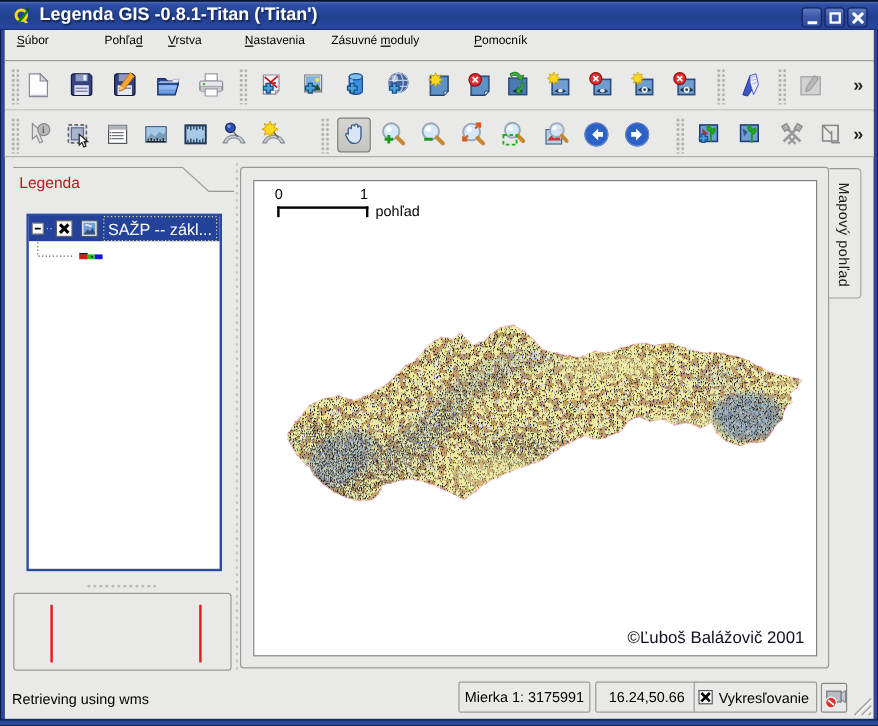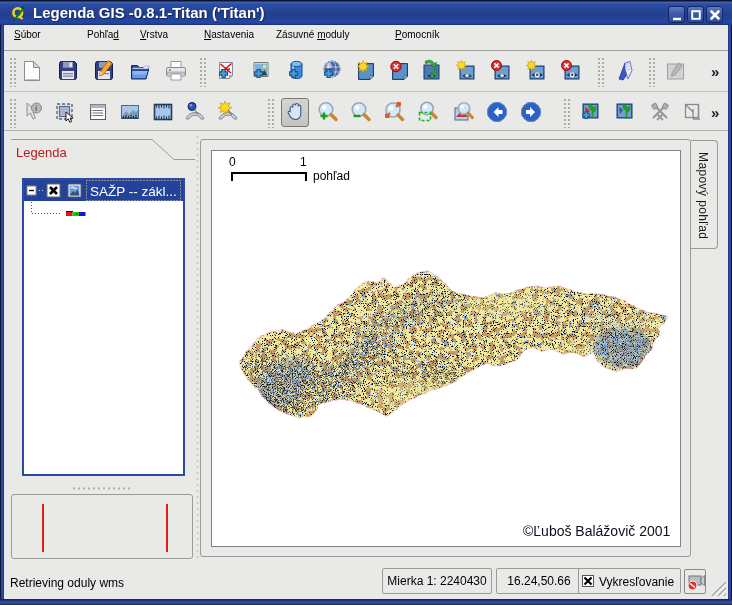--- a/index.html
+++ b/index.html
@@ -447,22 +447,22 @@
   <ellipse cx="655" cy="323" rx="14" ry="8" fill="#f2eca6"></ellipse>
  </g>
 </g>
 </svg>
 <div class="abs" id="sb0">0</div>
 <div class="abs" id="sb1">1</div>
 <div class="abs" id="sbbar"></div>
 <div class="abs" id="sbtxt">pohľad</div>
 <div class="abs" id="copyright">©Ľuboš Balážovič 2001</div>
 
-<div class="abs" id="status-text">Retrieving oduly wms</div>
-<div class="abs sbox" style="left:382px;width:110px">Mierka 1: 2240430</div>
+<div class="abs" id="status-text">Retrieving using wms</div>
+<div class="abs sbox" style="left:382px;width:110px">Mierka 1: 3175991</div>
 <div class="abs sbox" style="left:496px;width:86px">16.24,50.66</div>
 <div class="abs sbox" style="left:578px;width:103px"></div>
 <div class="abs" id="chkbox">
     <svg width="10" height="10" style="position:absolute;left:0px;top:0px">
       <path d="M1.5 1.5 L8.5 8.5 M8.5 1.5 L1.5 8.5" stroke="#000" stroke-width="2.2"></path>
     </svg>
   </div>
 <div class="abs" id="chklbl">Vykresľovanie</div>
 <div class="abs" id="stopbtn">
     <svg width="20" height="23" style="position:absolute;left:1px;top:2px">

